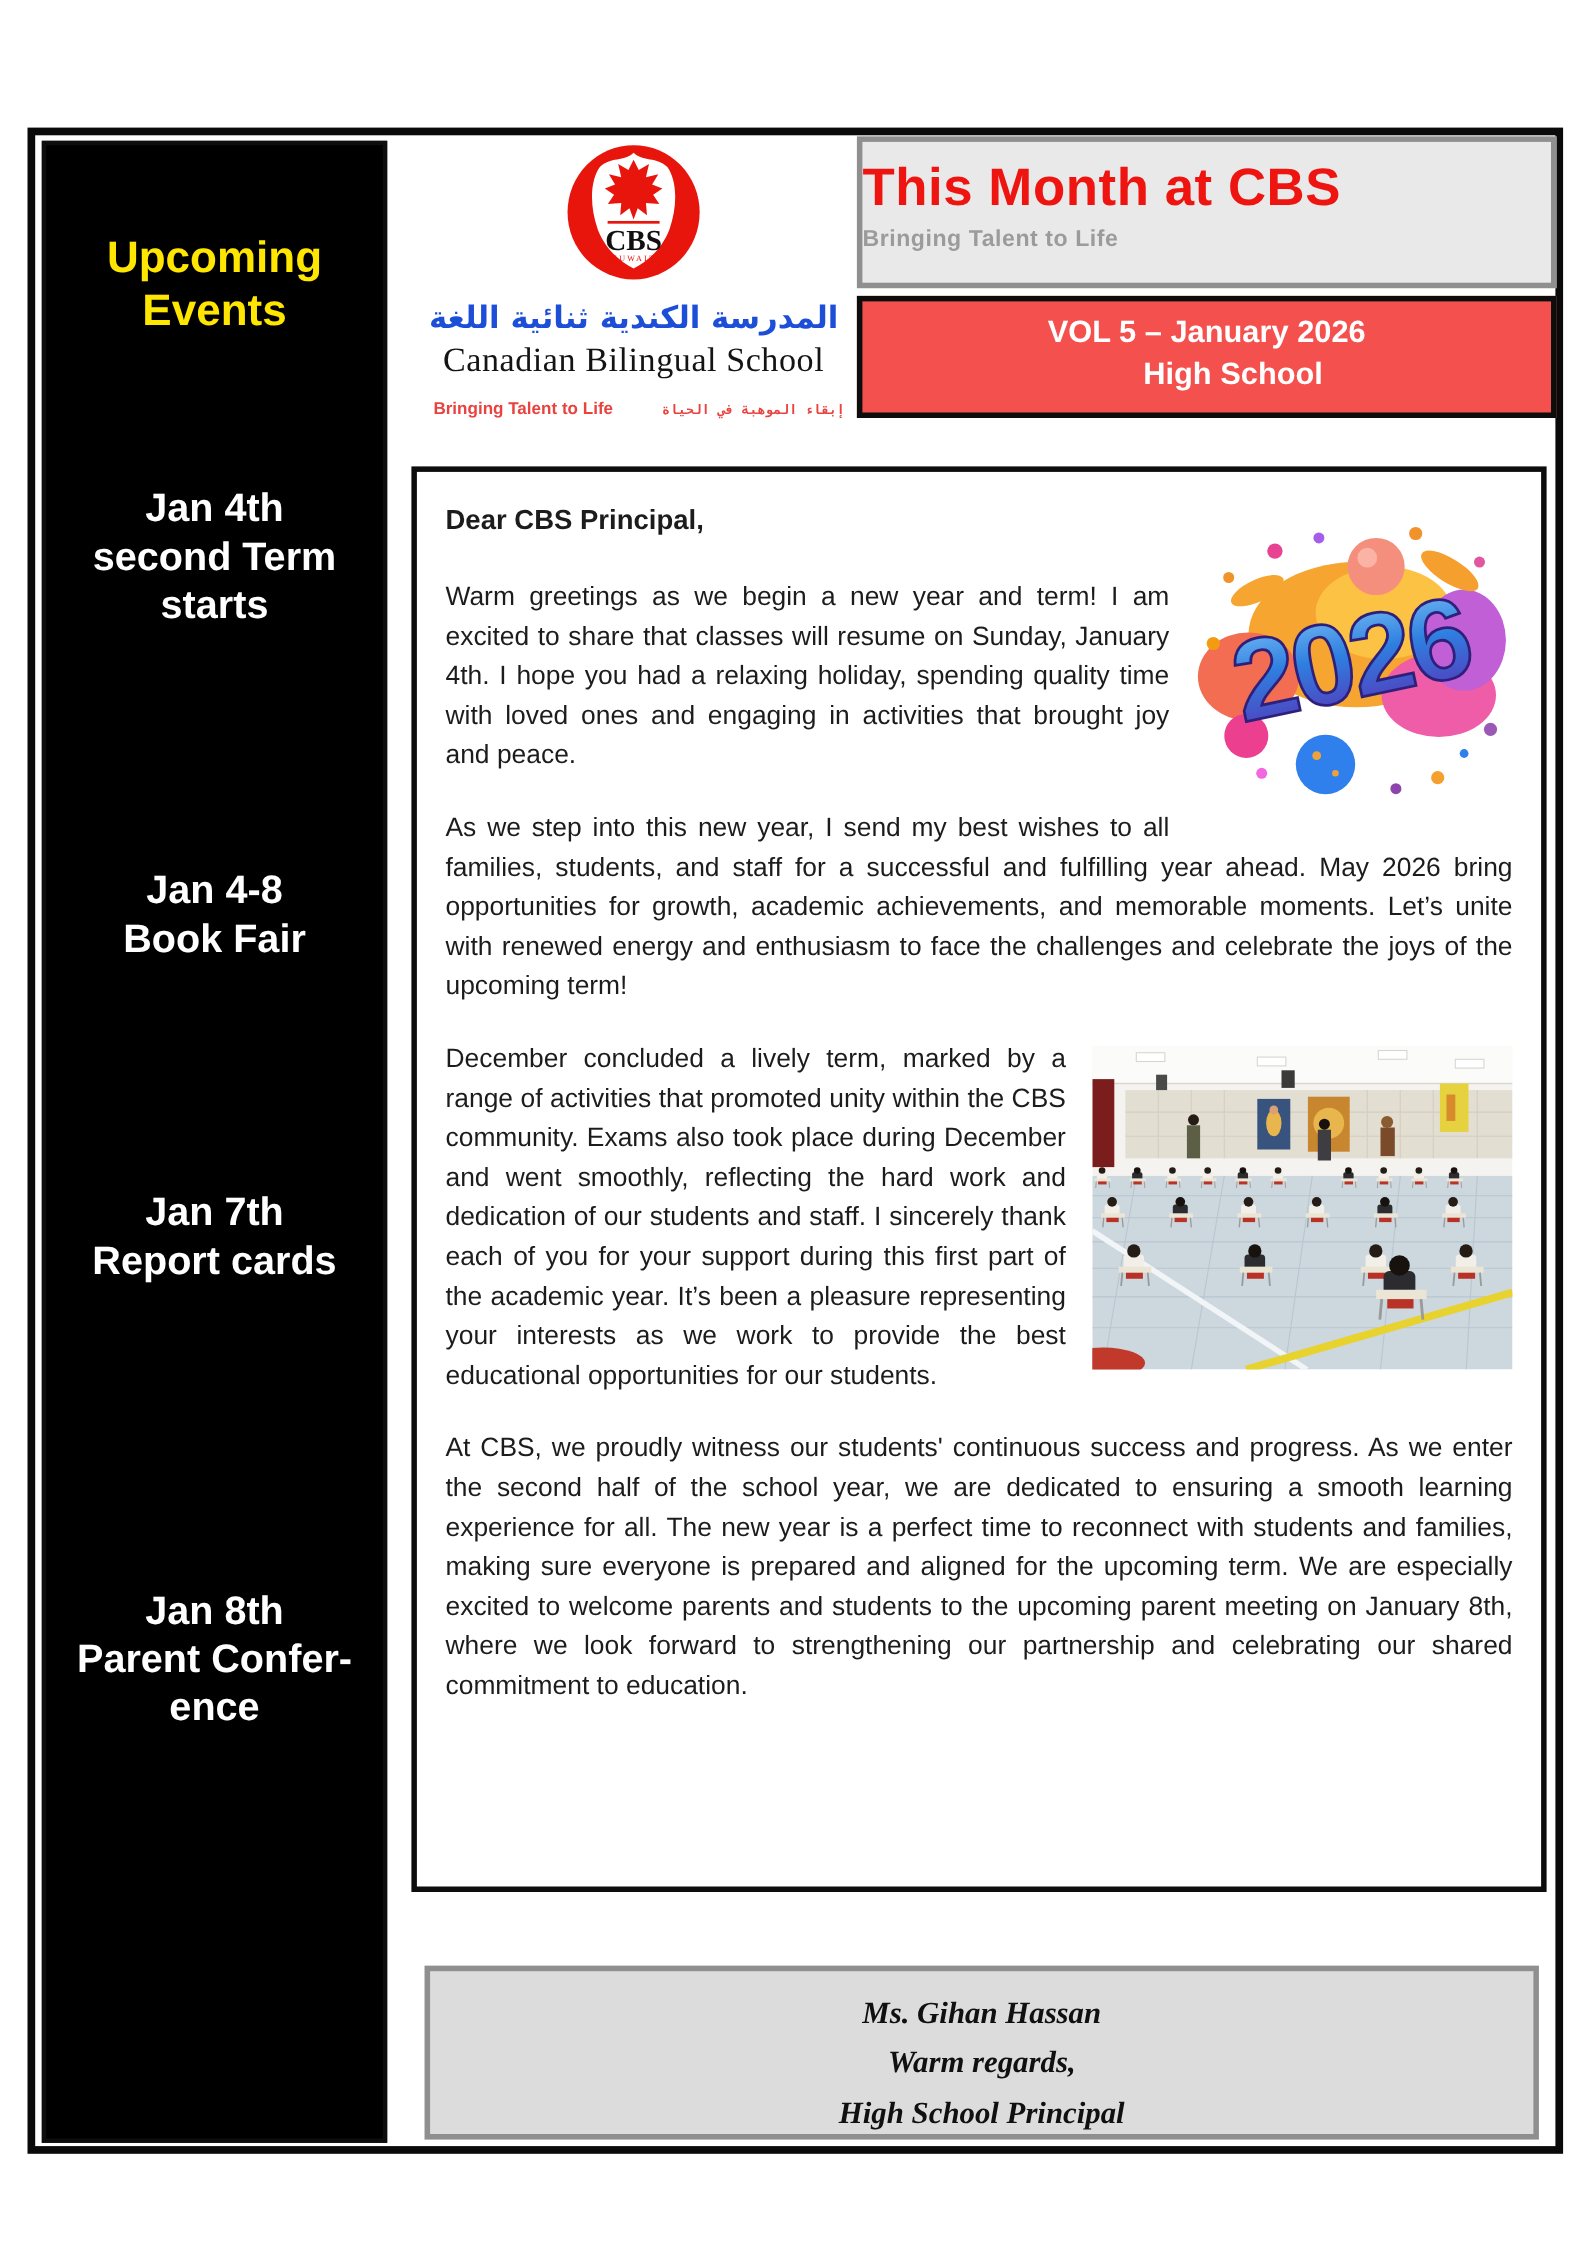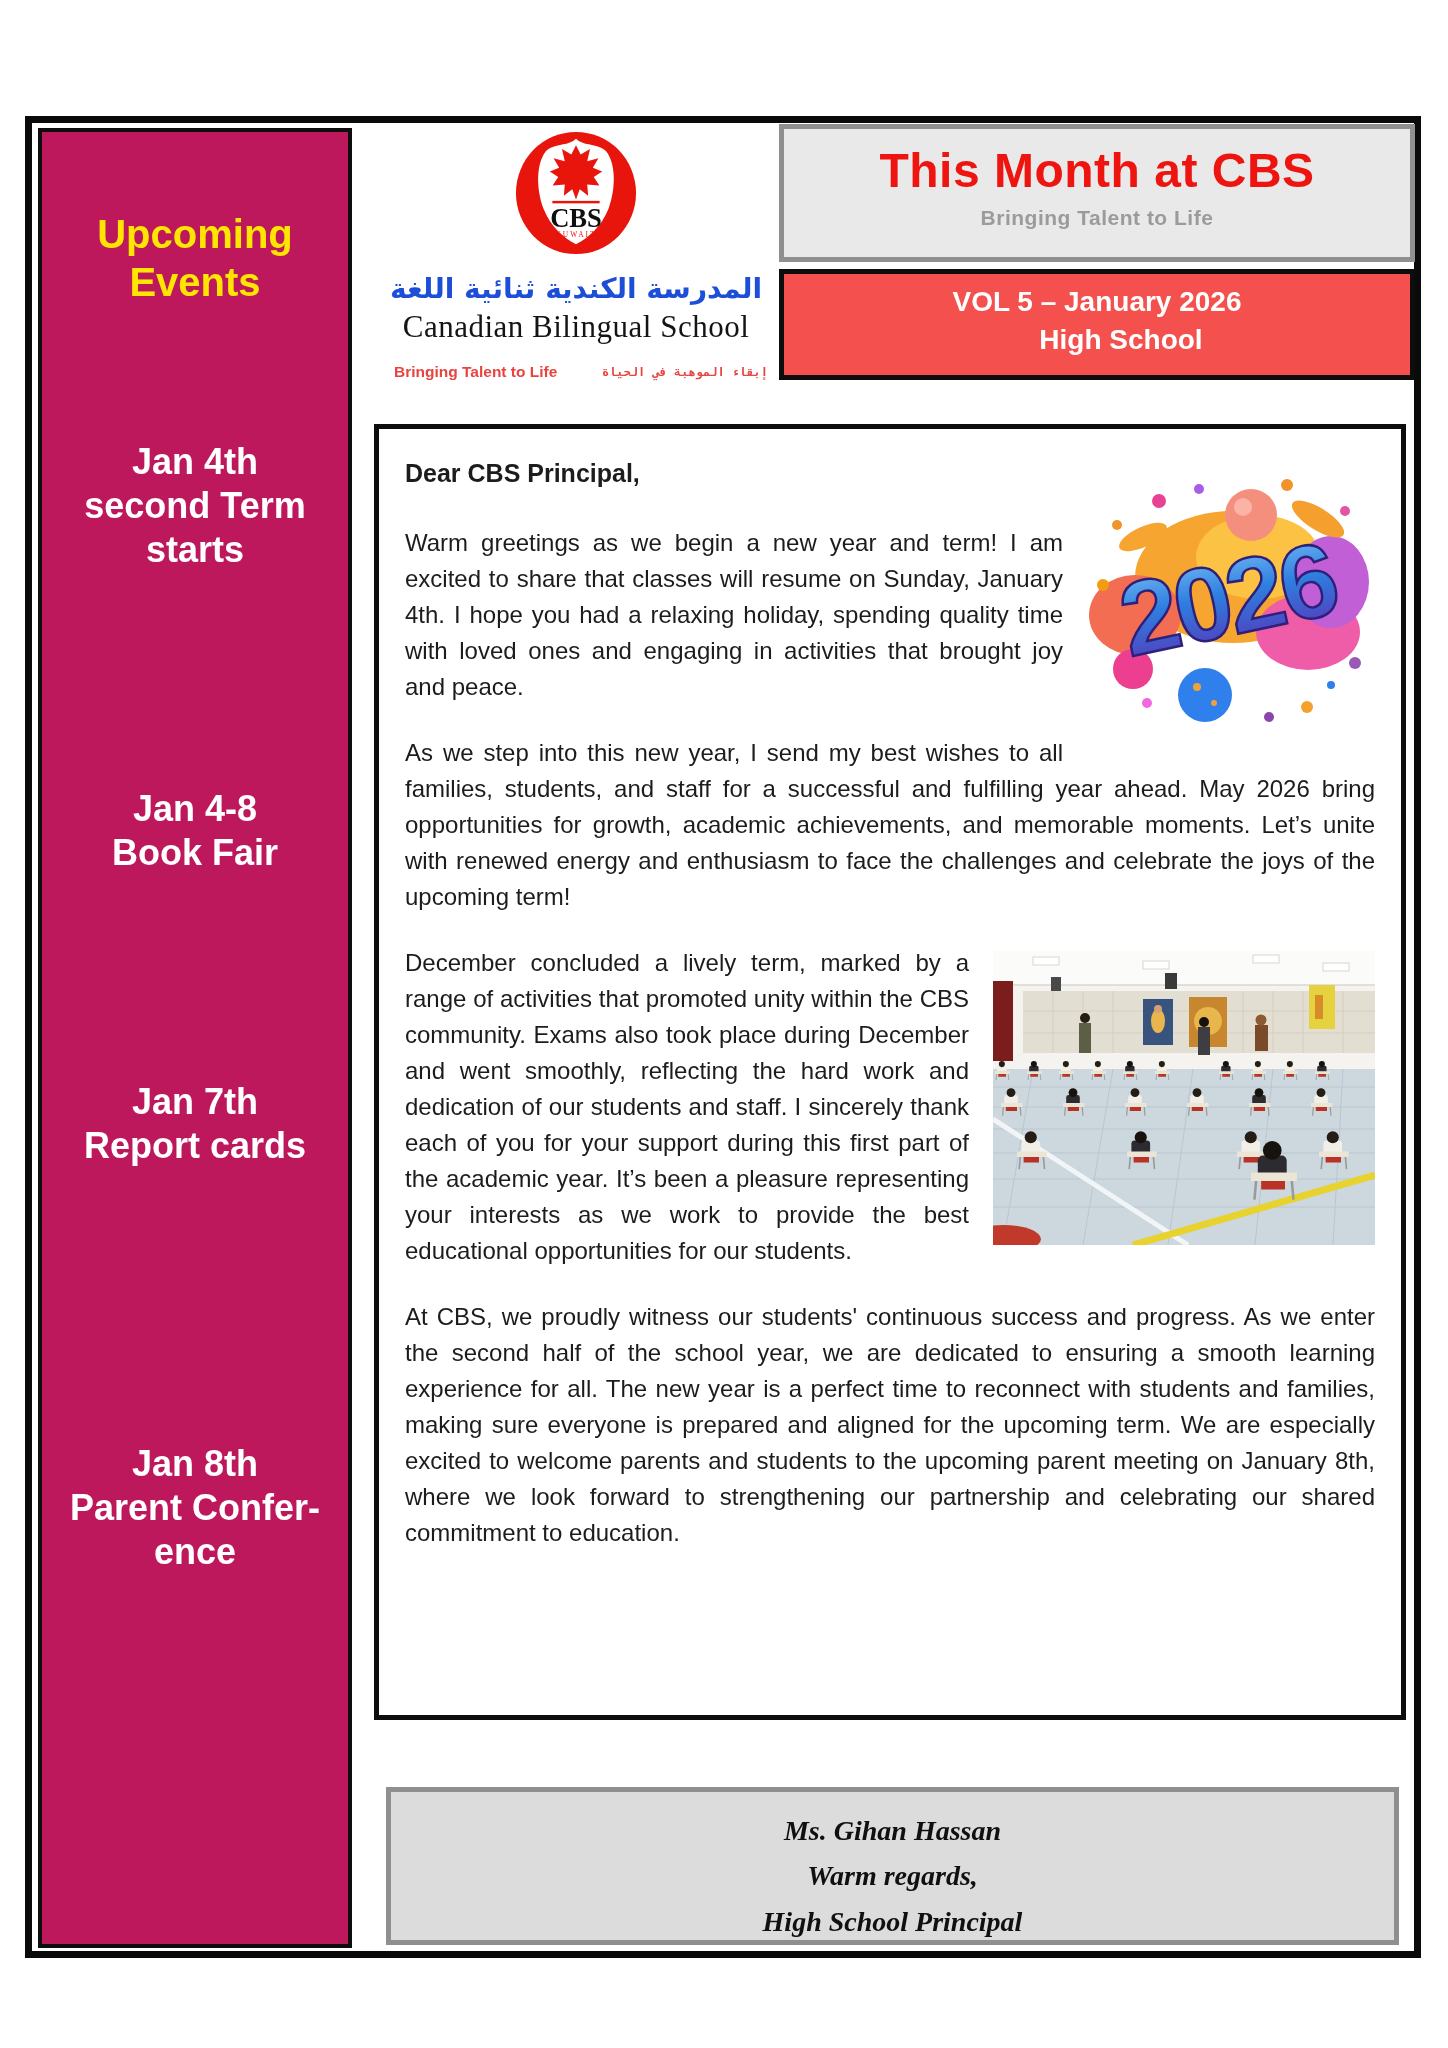--- a/index.html
+++ b/index.html
@@ -10,21 +10,21 @@
     font-family: "Liberation Sans", sans-serif; color:#1c1c1c;
   }
   
   .outer-frame {
     position:absolute; left:25px; top:116px; width:1396px; height:1842px;
     border:7px solid #0a0a0a; background:#ffffff;
   }
   
   .sidebar {
     position:absolute; left:38px; top:128px; width:314px; height:1820px;
-    background:#be185d; border:4px solid #0d0d0d;
+    background:#000000; border:4px solid #0d0d0d;
   }
   .sb-heading {
     position:absolute; left:0; top:78px; width:100%;
     text-align:center; color:#ffe600; font-weight:bold; font-size:40px; line-height:1.2;
   }
   .sb-event {
     position:absolute; left:0; width:100%;
     text-align:center; color:#ffffff; font-weight:bold; font-size:36px; line-height:1.22;
   }
   .ev1 { top:308px; }
@@ -38,21 +38,21 @@
   .name-en { font-family:"Liberation Serif", serif; font-size:31px; color:#141414; letter-spacing:0.5px; margin-top:4px; }
   .tagline-row {
     display:flex; justify-content:space-between; align-items:center;
     margin-top:18px; padding:0 14px 0 24px;
     color:#e8433f; font-weight:bold; font-size:15.5px;
   }
   .tagline-ar { direction:rtl; font-family:Liberation Mono, monospace; font-size:12px; }
   
   .titlebox {
     position:absolute; left:779px; top:124px; width:636px; height:138px;
-    background:#e9e9e9; border:5px solid #8f8f8f; text-align:center;
+    background:#e9e9e9; border:5px solid #8f8f8f; 
   }
   .masthead-title { margin-top:14px; font-size:48px; font-weight:bold; color:#ee1511; letter-spacing:0.5px; }
   .masthead-subtitle { margin-top:8px; font-size:21px; font-weight:bold; color:#9b9b9b; letter-spacing:0.5px; }
   
   .volbox {
     position:absolute; left:779px; top:269px; width:636px; height:111px;
     background:#f4514e; border:5px solid #0d0d0d; text-align:center;
     color:#ffffff; font-weight:bold; font-size:28px;
   }
   .vol-line1 { margin-top:12px; }

